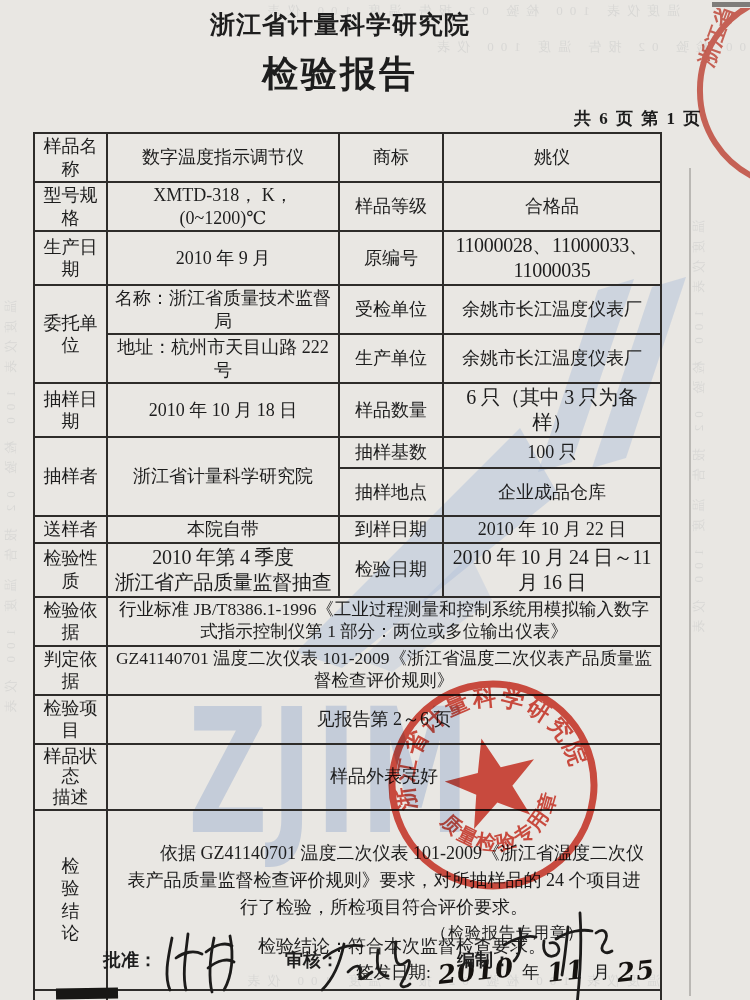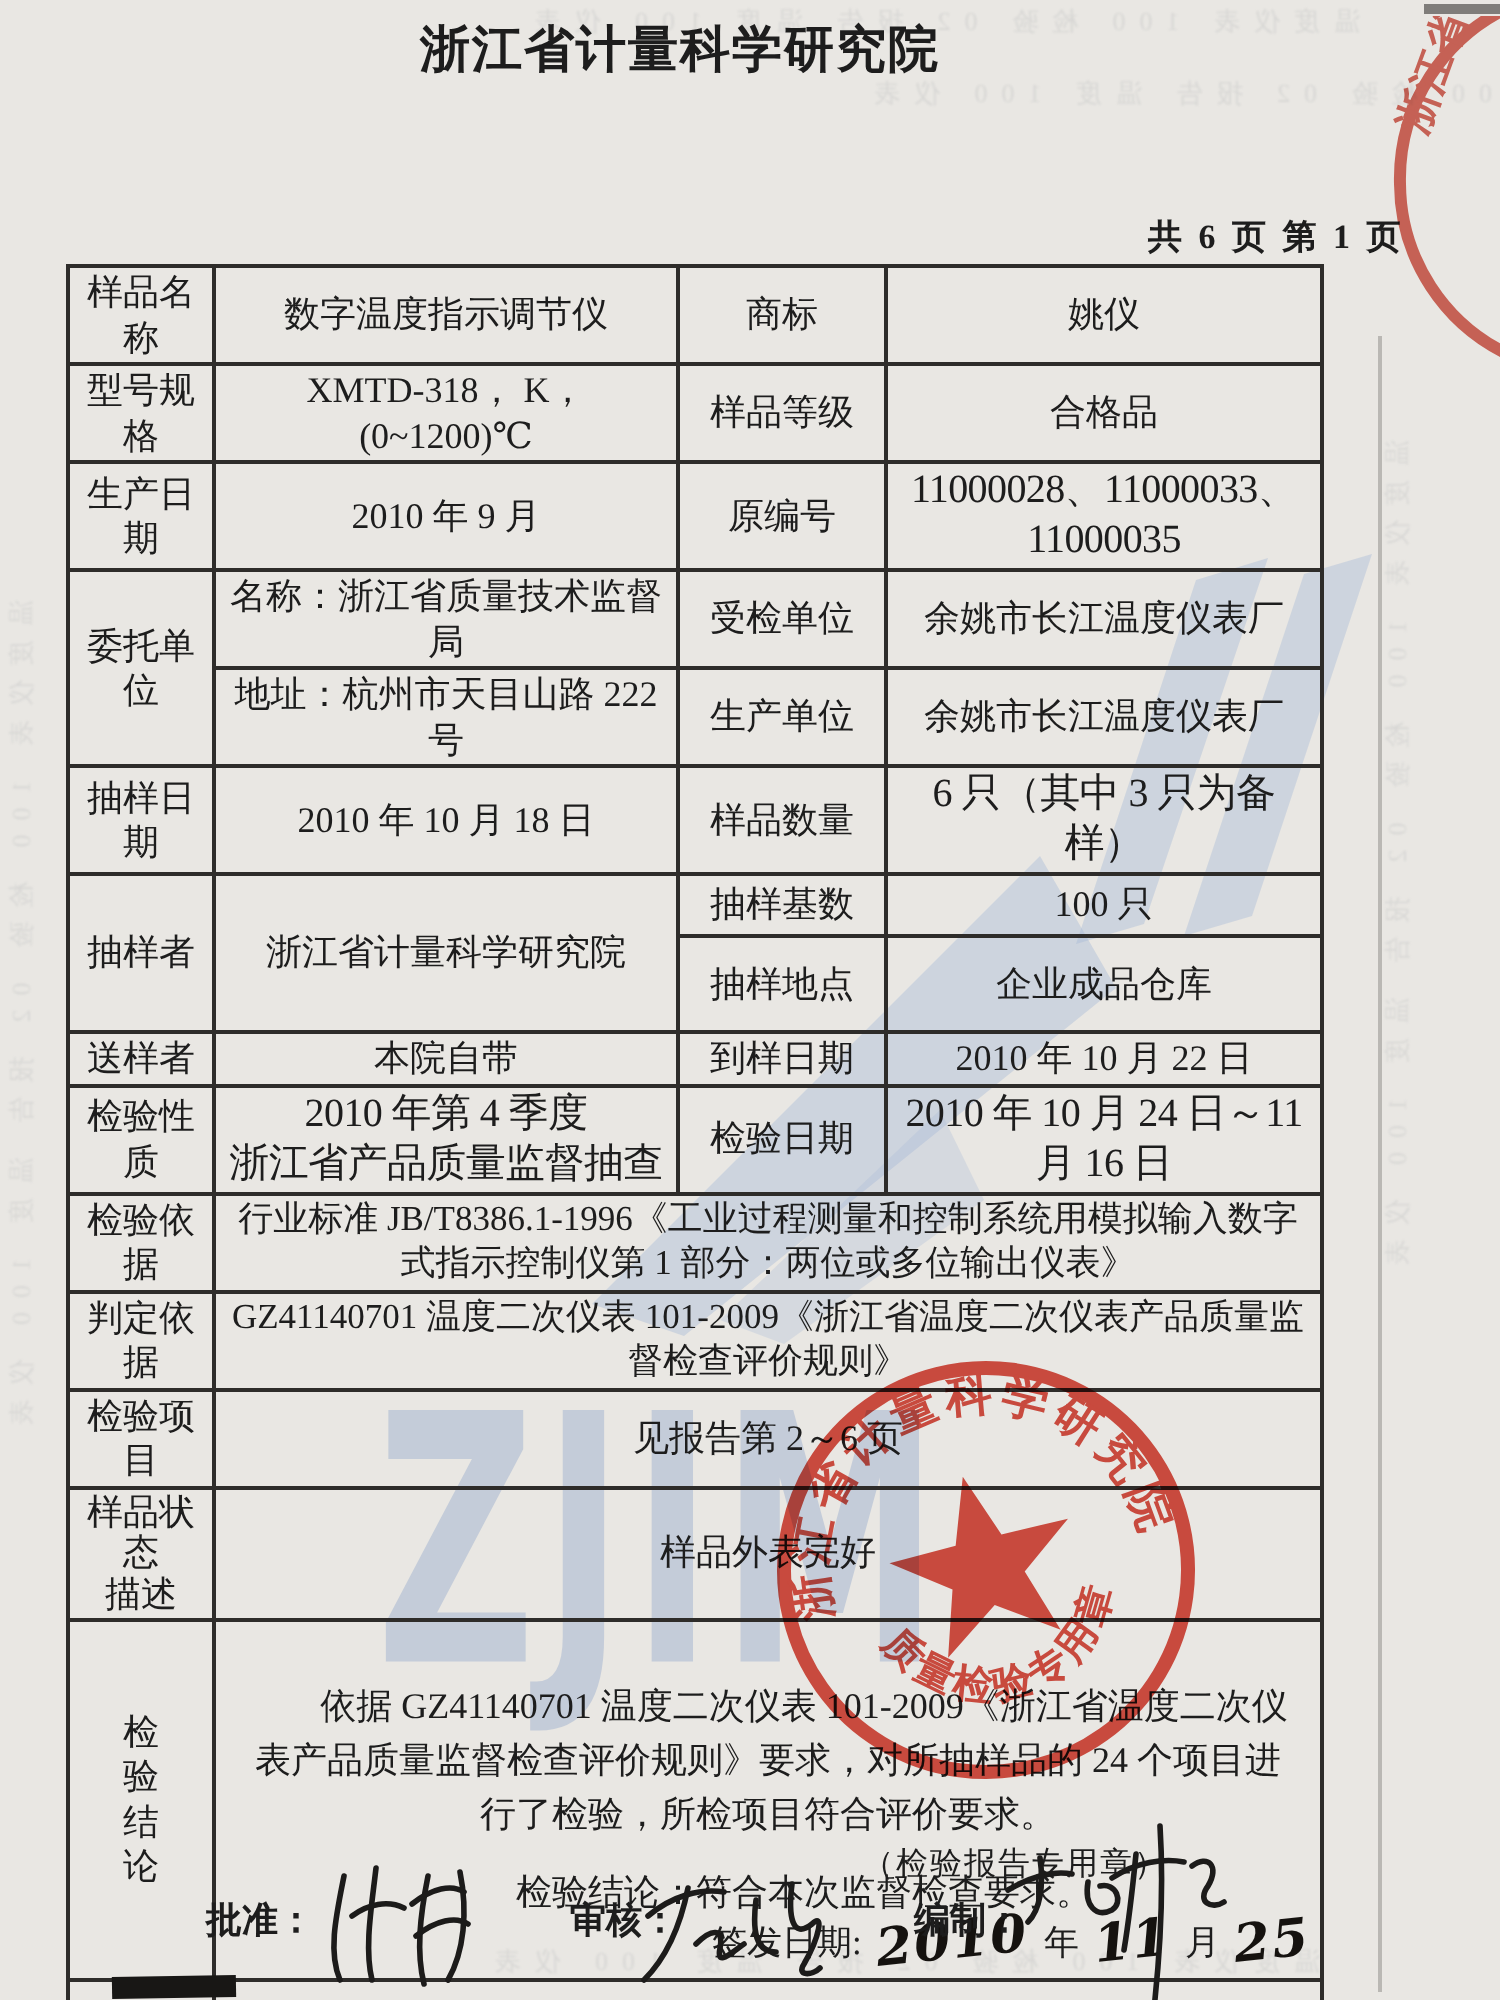--- a/index.html
+++ b/index.html
@@ -86,20 +86,21 @@
 
   <svg class="wm-shapes" viewBox="0 0 750 1000">
     <polygon points="598,290 634,279 572,462 538,472" fill="rgba(168,185,214,0.42)"></polygon>
     <polygon points="652,287 686,277 626,458 592,468" fill="rgba(168,185,214,0.42)"></polygon>
     <polygon points="296,652 520,428 558,494 342,668" fill="rgba(168,185,214,0.42)"></polygon>
     <polygon points="360,660 470,555 492,600 392,672" fill="rgba(168,185,214,0.30)"></polygon>
   </svg>
   <div class="wm-text">ZJIM</div>
 
   <div class="org">浙江省计量科学研究院</div>
+  <div class="title">检验报告</div>
   <div class="pageinfo">共 6 页 第 1 页</div>
 
   <table class="rep">
     <colgroup>
         <col style="width:73px">
         <col style="width:232px">
         <col style="width:104px">
         <col style="width:218px">
       </colgroup>
     <tbody>

